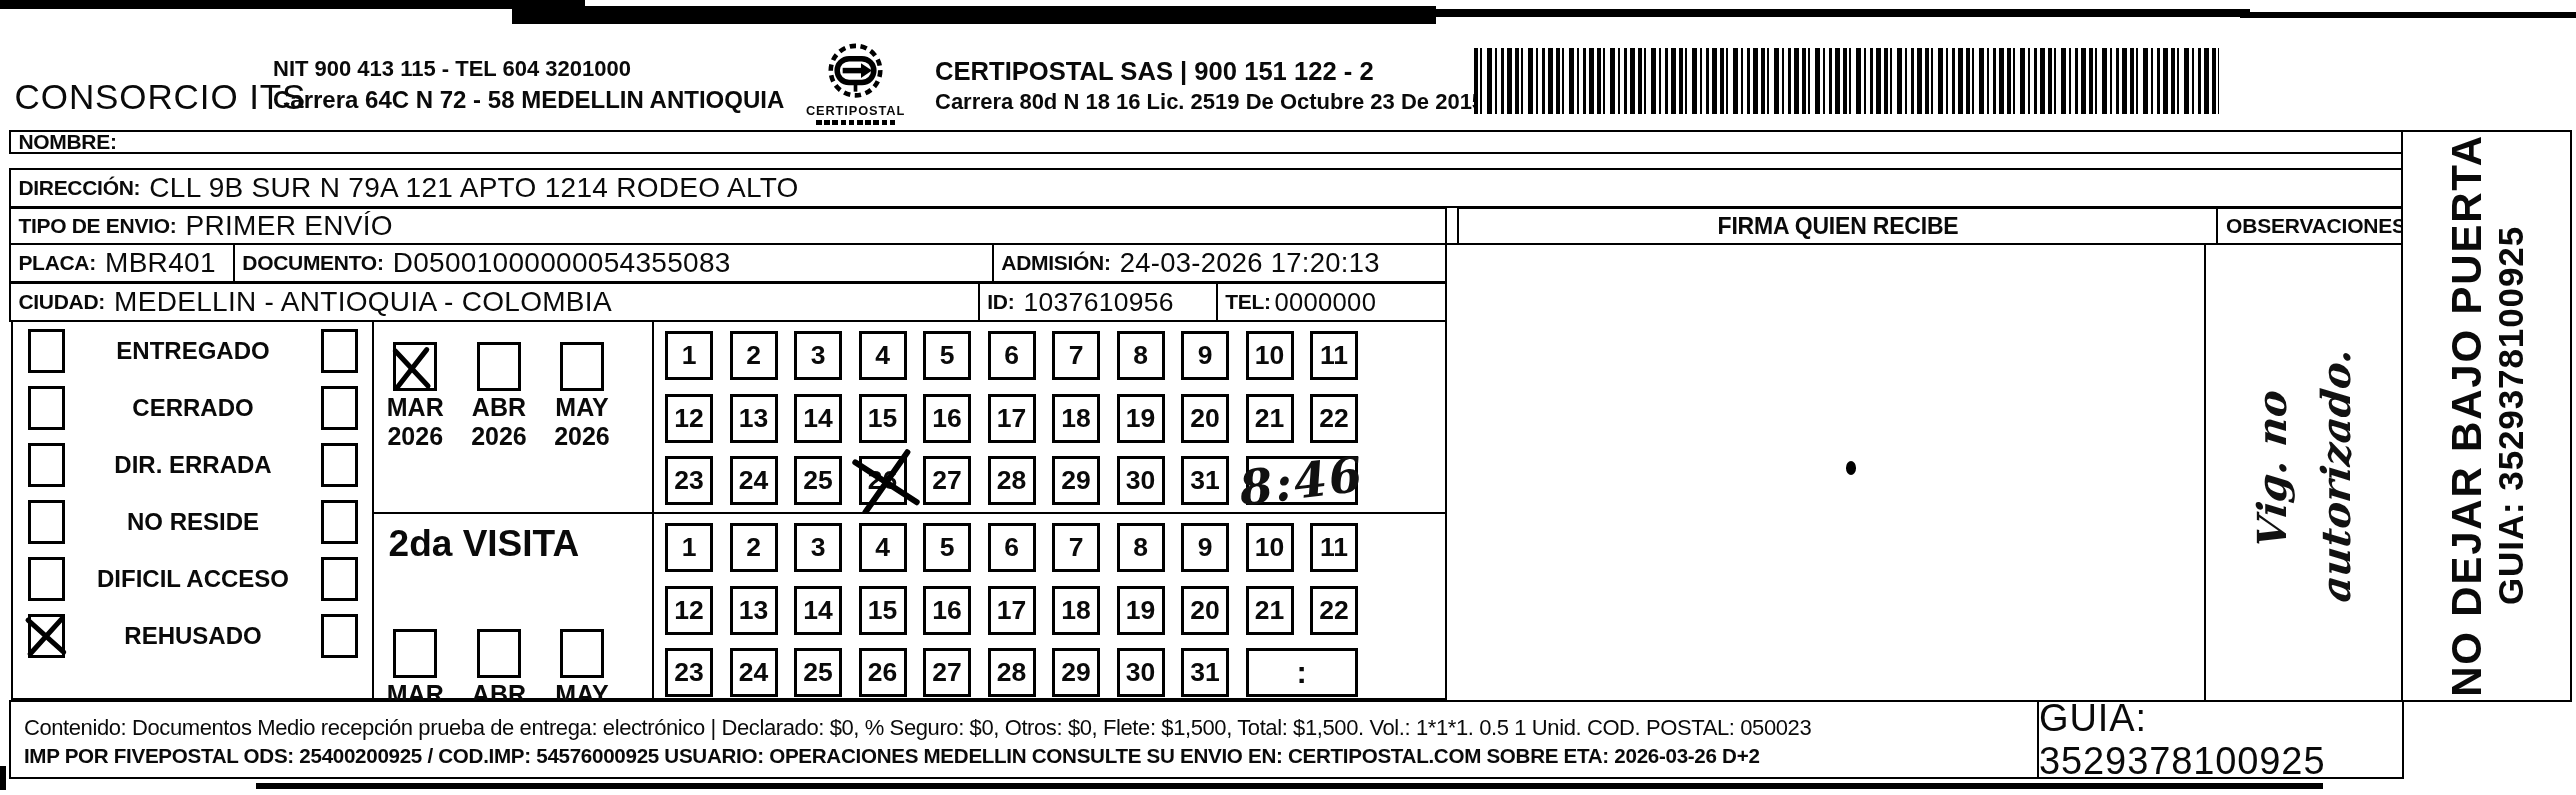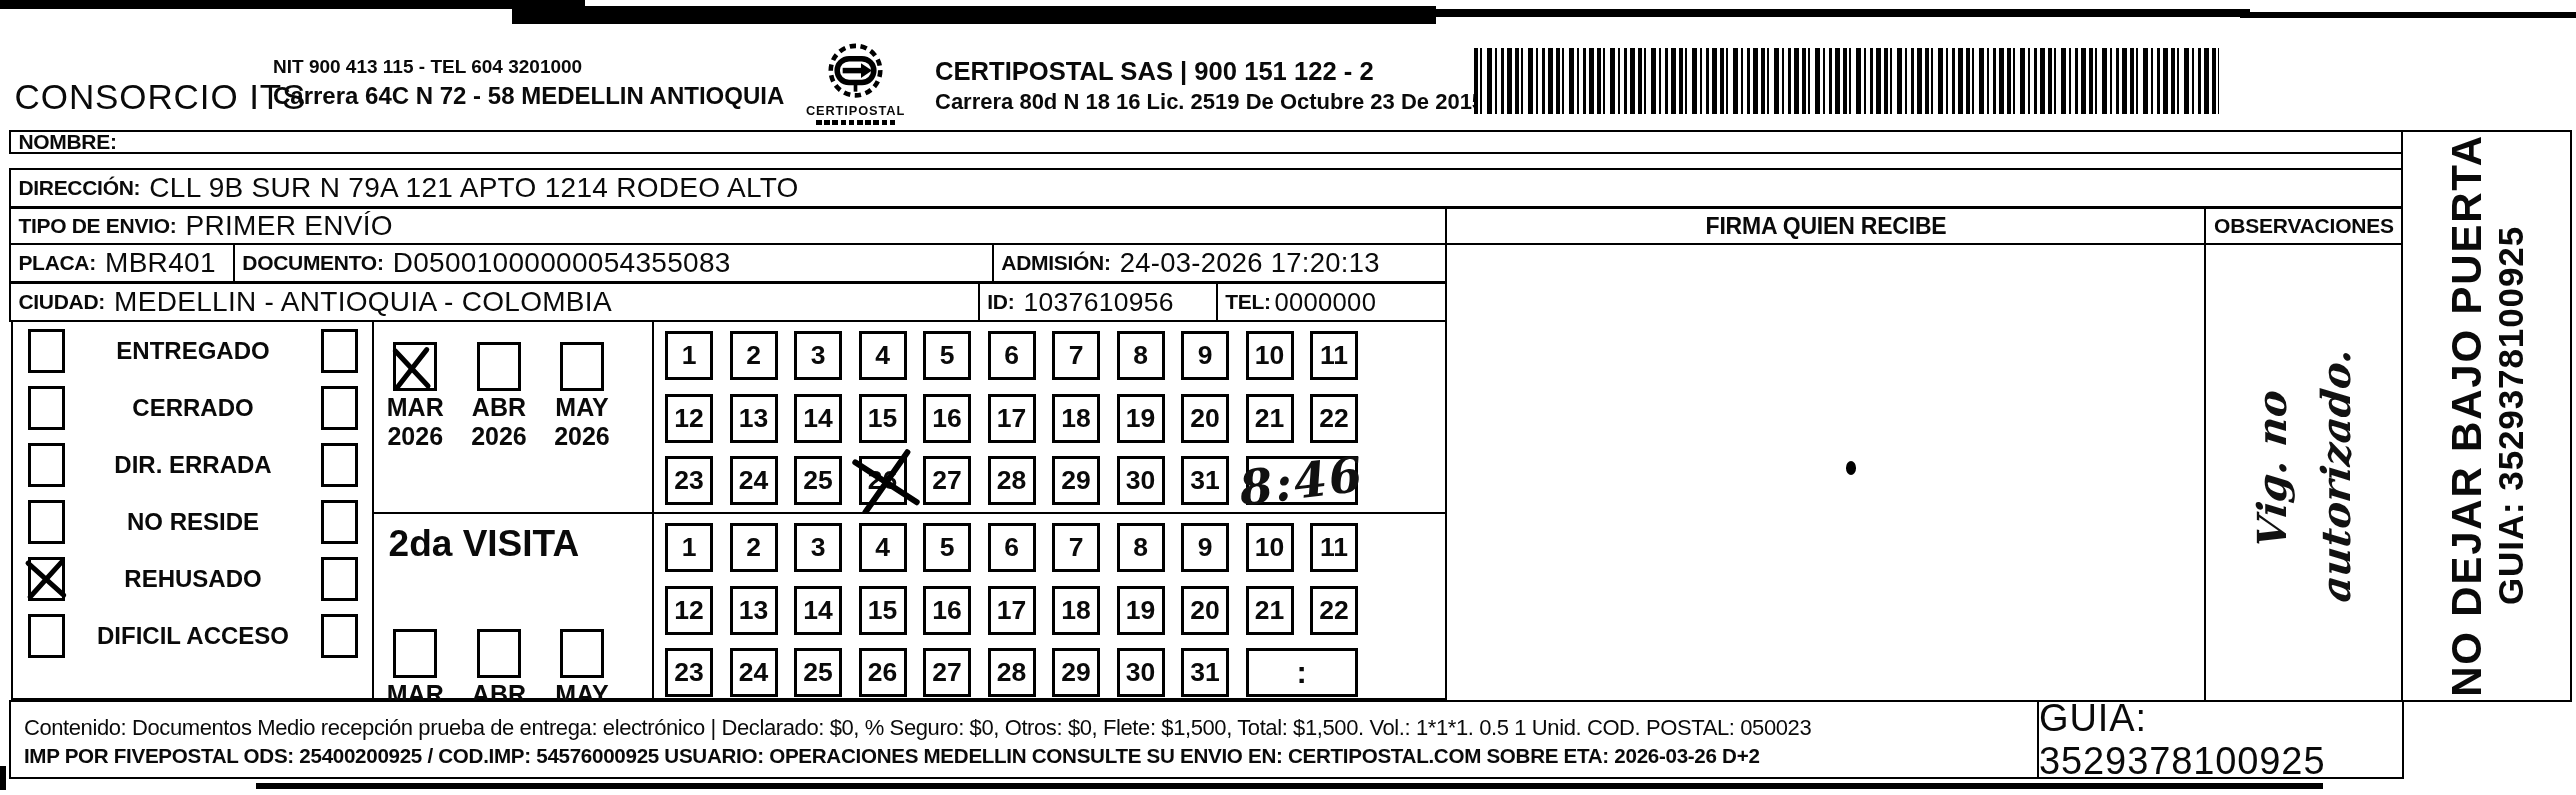--- a/index.html
+++ b/index.html
@@ -6,36 +6,36 @@
   #sheet{
     position:relative; width:2576px; height:796px; background:#fff;
     font-family:"Liberation Sans", sans-serif; color:#0a0a0a; overflow:hidden;
   }
   .abs{position:absolute;}
   .box{position:absolute; border:2.7px solid #000; background:#fff; box-sizing:border-box;}
   .ink{background:#000;}
   
   .company{font-size:35px; letter-spacing:0.9px; white-space:nowrap;}
   .hblock{line-height:1.3; white-space:nowrap; font-weight:bold;}
-  .hblock .l1{font-size:19px;}
+  .hblock .l1{font-size:22px;}
   .hblock .l2{font-size:24px;}
   .pblock .l1{font-size:25.6px;}
   .pblock .l2{font-size:22px;}
   .logo-wrap{display:flex; flex-direction:column; align-items:center; width:101px;}
   .logo-name{font-size:12.8px; font-weight:bold; letter-spacing:0.9px; margin-top:1.8px;}
   .logo-squiggle{width:79px; height:4.6px; margin-top:2.7px;
     background:repeating-linear-gradient(90deg,#000 0 5.5px,transparent 5.5px 8.2px);}
   .barcode{position:absolute; background:repeating-linear-gradient(90deg,
     #000 0 3.7px,#fff 3.7px 6.4px,#000 6.4px 8.2px,#fff 8.2px 12.8px,#000 12.8px 18.3px,#fff 18.3px 21px,
     #000 21px 23px,#fff 23px 27.4px,#000 27.4px 30px,#fff 30px 33px,#000 33px 38px,#fff 38px 41px);}
   
   .frow{display:flex; align-items:center; padding-left:7.3px; gap:9.1px; white-space:nowrap; overflow:hidden;}
   .row-label{font-weight:bold; font-size:21px; letter-spacing:-0.3px; flex:none;}
   .row-value{font-size:28px; letter-spacing:0.3px;}
-  .hdr-cell{display:flex; align-items:center; justify-content:center; font-weight:bold; font-size:23px; letter-spacing:-0.2px;}
+  .hdr-cell{display:flex; align-items:center; justify-content:center; font-weight:bold; font-size:23px; letter-spacing:-0.2px;margin-left:12px;}
   
   .vhead{display:flex; justify-content:space-between; font-size:33px; font-weight:bold; padding:3.7px 25.6px 0 12.8px;}
   .status-row{display:flex; align-items:center; justify-content:space-between; padding:0 14.6px; height:57px;}
   .status-label{flex:1; text-align:center; font-weight:bold; font-size:24px;}
   .cbox{width:37px; height:44px; border:3.7px solid #000; position:relative; flex:none; box-sizing:border-box; background:#fff;}
   
   .vtitle{font-size:37px; font-weight:bold; padding:9.1px 0 0 14.6px;}
   .months{display:flex; gap:27.4px; margin-top:20px; padding-left:12.8px;}
   .months.low{margin-top:64px;}
   .month-item{display:flex; flex-direction:column; align-items:center; gap:2.7px;}
@@ -164,34 +164,34 @@
           <div class="cbox"></div>
           <div class="status-label">DIR. ERRADA</div>
           <div class="cbox"></div>
         </div>
         <div class="status-row">
           <div class="cbox"></div>
           <div class="status-label">NO RESIDE</div>
           <div class="cbox"></div>
         </div>
         <div class="status-row">
+          <div class="cbox"></div>
+          <div class="status-label">DIFICIL ACCESO</div>
+          <div class="cbox"></div>
+        </div>
+        <div class="status-row">
           <div class="cbox">
             <span class="xmark">
               <i class="xb xb1"></i>
               <i class="xb xb2"></i>
             </span>
           </div>
           <div class="status-label">REHUSADO</div>
           <div class="cbox"></div>
         </div>
-        <div class="status-row">
-          <div class="cbox"></div>
-          <div class="status-label">DIFICIL ACCESO</div>
-          <div class="cbox"></div>
-        </div>
       </div>
   </div>
 
   <div class="box" style="left:372px;top:320px;width:283px;height:194px;">
     <div class="months">
         <div class="month-item">
           <div class="cbox">
             <span class="xmark low">
               <i class="xb xb1"></i>
               <i class="xb xb2"></i>

